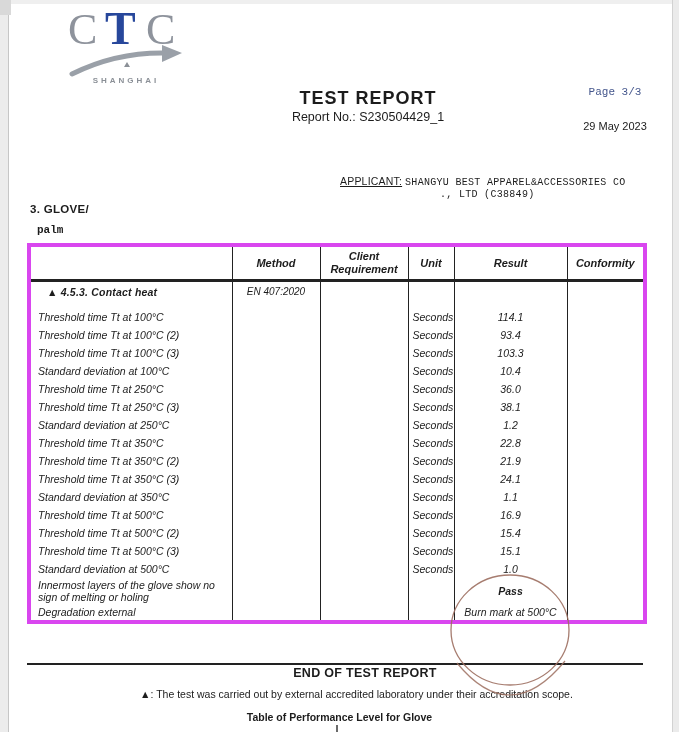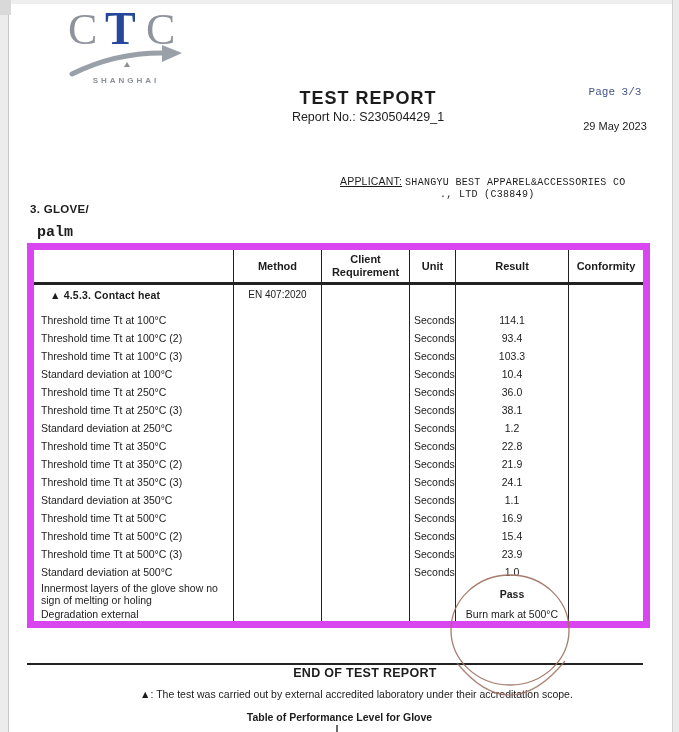--- a/index.html
+++ b/index.html
@@ -31,29 +31,29 @@
   .report-date{position:absolute;left:555px;top:120px;width:120px;text-align:center;font-size:11px;color:#222;}
 
   
   .applicant{position:absolute;left:340px;top:175px;font-size:10.5px;}
   .applicant-label{font-weight:400;text-decoration:underline;letter-spacing:.2px;}
   .applicant-name{font-family:"Liberation Mono", monospace;font-size:10px;letter-spacing:.3px;}
   .applicant-line2{position:absolute;left:407px;top:189px;font-family:"Liberation Mono", monospace;font-size:10px;letter-spacing:.3px;margin-left:33px;}
 
   
   .section-title{position:absolute;left:30px;top:203px;font-size:11.5px;font-weight:700;letter-spacing:.3px;}
-  .section-sub{position:absolute;left:37px;top:224px;font-family:"Liberation Mono", monospace;font-size:15px;font-weight:700;}
+  .section-sub{position:absolute;left:37px;top:224px;font-family:"Liberation Mono", monospace;font-size:11px;font-weight:700;}
 
   
   table.report{
     position:absolute;left:27px;top:243px;width:616px;
     border-collapse:collapse;table-layout:fixed;
     font-size:10.5px;color:#1c1c1c;
   }
-  table.report{border:7px solid #d946ef;}
+  table.report{border:4px solid #d946ef;font-style:italic;}
   table.report th{
     border-bottom:3px solid #222;font-size:11px;font-weight:700;
     text-align:center;vertical-align:middle;height:30px;line-height:1.15;padding:1px 2px;
   }
   table.report th + th, table.report td + td{border-left:1.5px solid #222;}
   table.report td{padding:1px 4px;vertical-align:middle;}
   tr.group-row{height:27px;}
   tr.group-row td{vertical-align:top;padding-top:4px;}
   .group-label{font-weight:700;padding-left:16px !important;letter-spacing:.2px;}
   .group-method{text-align:center;font-size:10px;}
@@ -241,21 +241,21 @@
           <td class="c-req"></td>
           <td class="c-unit">Seconds</td>
           <td class="c-result">15.4</td>
           <td class="c-conf"></td>
         </tr>
         <tr class="data-row">
           <td class="c-label">Threshold time Tt at 500°C (3)</td>
           <td class="c-method"></td>
           <td class="c-req"></td>
           <td class="c-unit">Seconds</td>
-          <td class="c-result">23.9</td>
+          <td class="c-result">15.1</td>
           <td class="c-conf"></td>
         </tr>
         <tr class="data-row">
           <td class="c-label">Standard deviation at 500°C</td>
           <td class="c-method"></td>
           <td class="c-req"></td>
           <td class="c-unit">Seconds</td>
           <td class="c-result">1.0</td>
           <td class="c-conf"></td>
         </tr>

